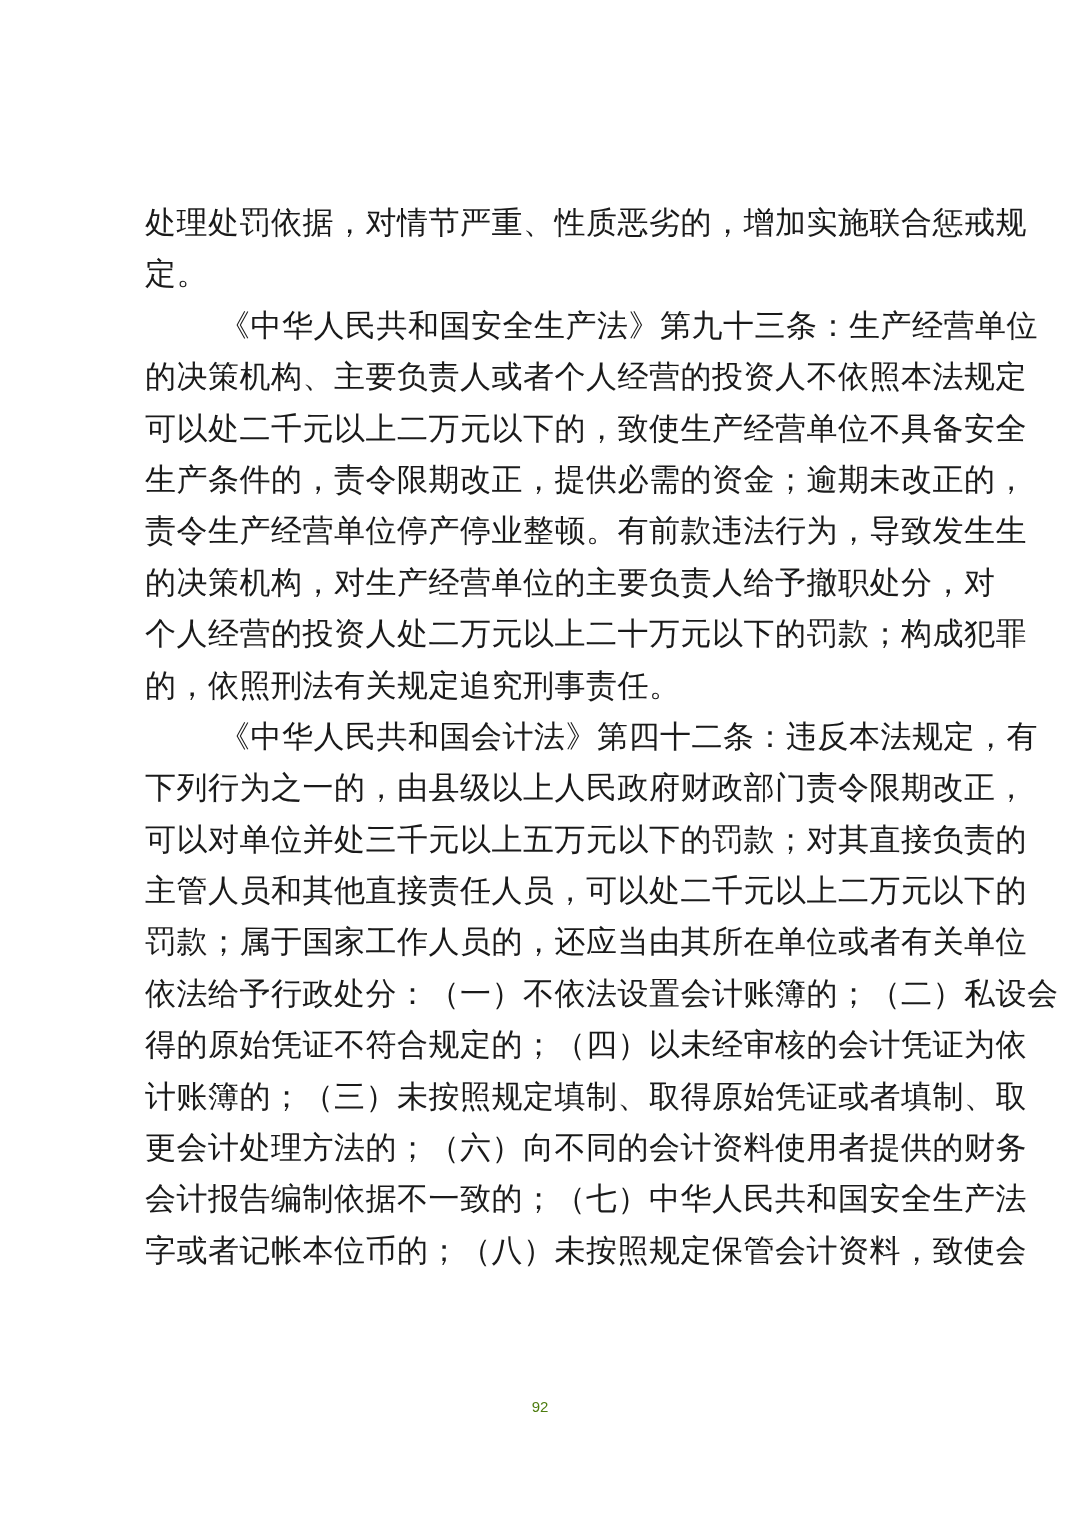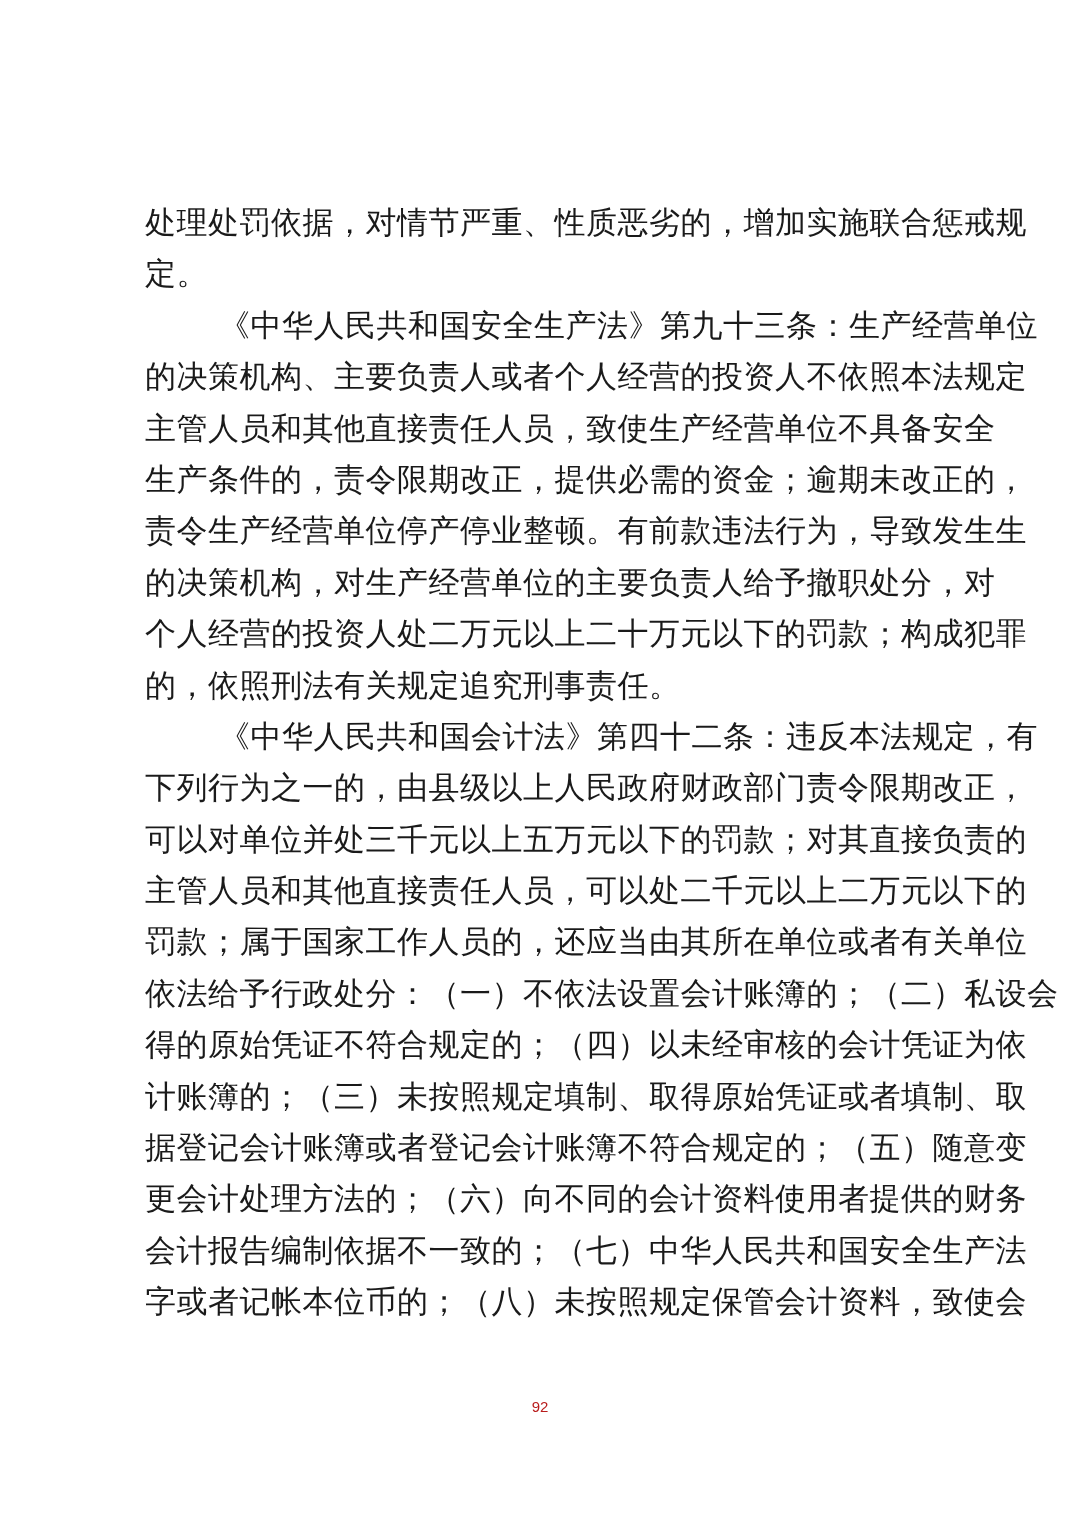--- a/index.html
+++ b/index.html
@@ -46,55 +46,54 @@
       padding-left: 74px;
     }
     .page-number {
       position: absolute;
       left: 0;
       width: 1080px;
       top: 1398px;
       text-align: center;
       font-family: "Liberation Sans", "DejaVu Sans", sans-serif;
       font-size: 15px;
-      color: #b91c1c;
+      color: #4d7c0f;
     }
   </style>
 </head>
 <body>
 
 <div class="page">
   <div class="text-block">
 
     <div>
       <span class="line">处理处罚依据，对情节严重、性质恶劣的，增加实施联合惩戒规</span>
       <span class="line last">定。</span>
     </div>
 
     <div>
       <span class="line indent">《中华人民共和国安全生产法》第九十三条：生产经营单位</span>
       <span class="line">的决策机构、主要负责人或者个人经营的投资人不依照本法规定</span>
-      <span class="line">主管人员和其他直接责任人员，致使生产经营单位不具备安全</span>
+      <span class="line">可以处二千元以上二万元以下的，致使生产经营单位不具备安全</span>
       <span class="line">生产条件的，责令限期改正，提供必需的资金；逾期未改正的，</span>
       <span class="line">责令生产经营单位停产停业整顿。有前款违法行为，导致发生生</span>
       <span class="line">的决策机构，对生产经营单位的主要负责人给予撤职处分，对</span>
       <span class="line">个人经营的投资人处二万元以上二十万元以下的罚款；构成犯罪</span>
       <span class="line last">的，依照刑法有关规定追究刑事责任。</span>
     </div>
 
     <div>
       <span class="line indent">《中华人民共和国会计法》第四十二条：违反本法规定，有</span>
       <span class="line">下列行为之一的，由县级以上人民政府财政部门责令限期改正，</span>
       <span class="line">可以对单位并处三千元以上五万元以下的罚款；对其直接负责的</span>
       <span class="line">主管人员和其他直接责任人员，可以处二千元以上二万元以下的</span>
       <span class="line">罚款；属于国家工作人员的，还应当由其所在单位或者有关单位</span>
       <span class="line">依法给予行政处分：（一）不依法设置会计账簿的；（二）私设会</span>
       <span class="line">得的原始凭证不符合规定的；（四）以未经审核的会计凭证为依</span>
       <span class="line">计账簿的；（三）未按照规定填制、取得原始凭证或者填制、取</span>
-      <span class="line">据登记会计账簿或者登记会计账簿不符合规定的；（五）随意变</span>
       <span class="line">更会计处理方法的；（六）向不同的会计资料使用者提供的财务</span>
       <span class="line">会计报告编制依据不一致的；（七）中华人民共和国安全生产法</span>
       <span class="line">字或者记帐本位币的；（八）未按照规定保管会计资料，致使会</span>
     </div>
 
   </div>
 
   <div class="page-number">92</div>
 </div>
 

